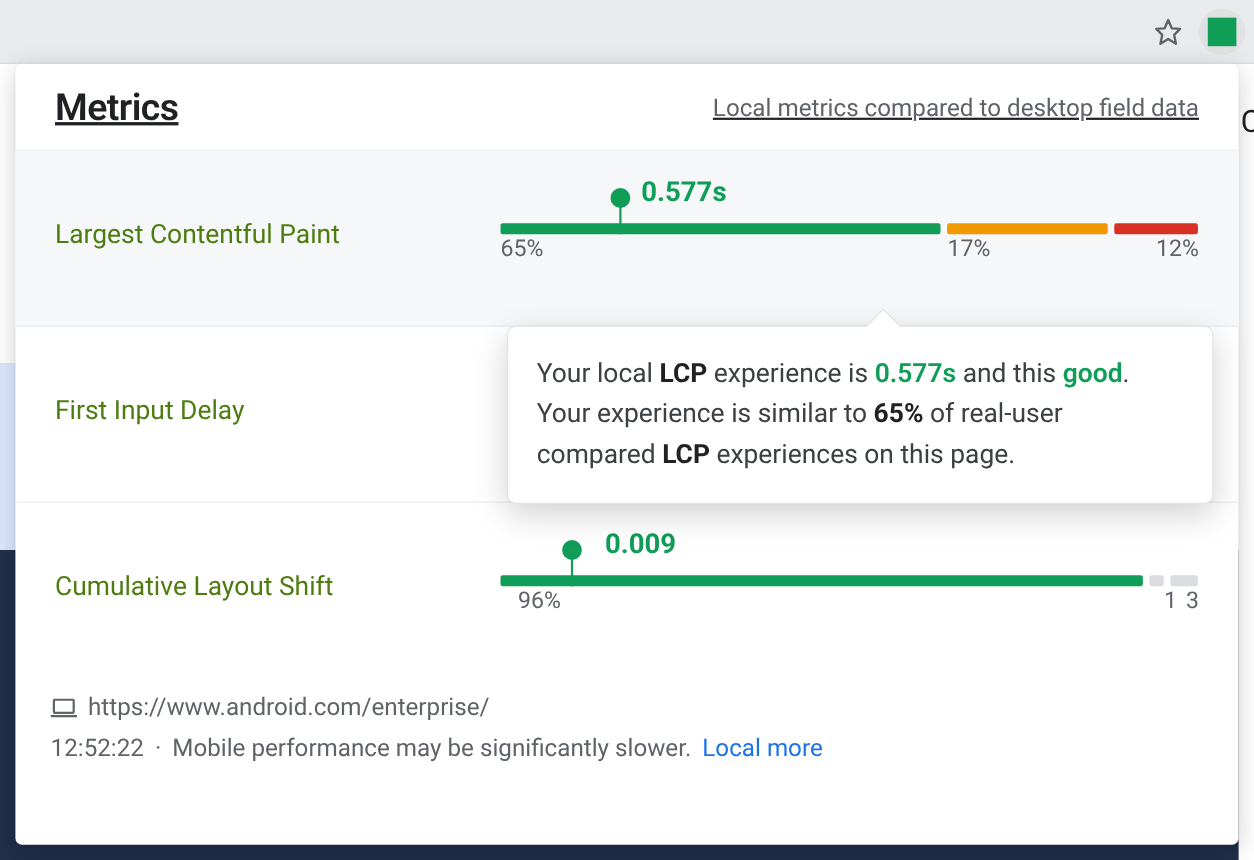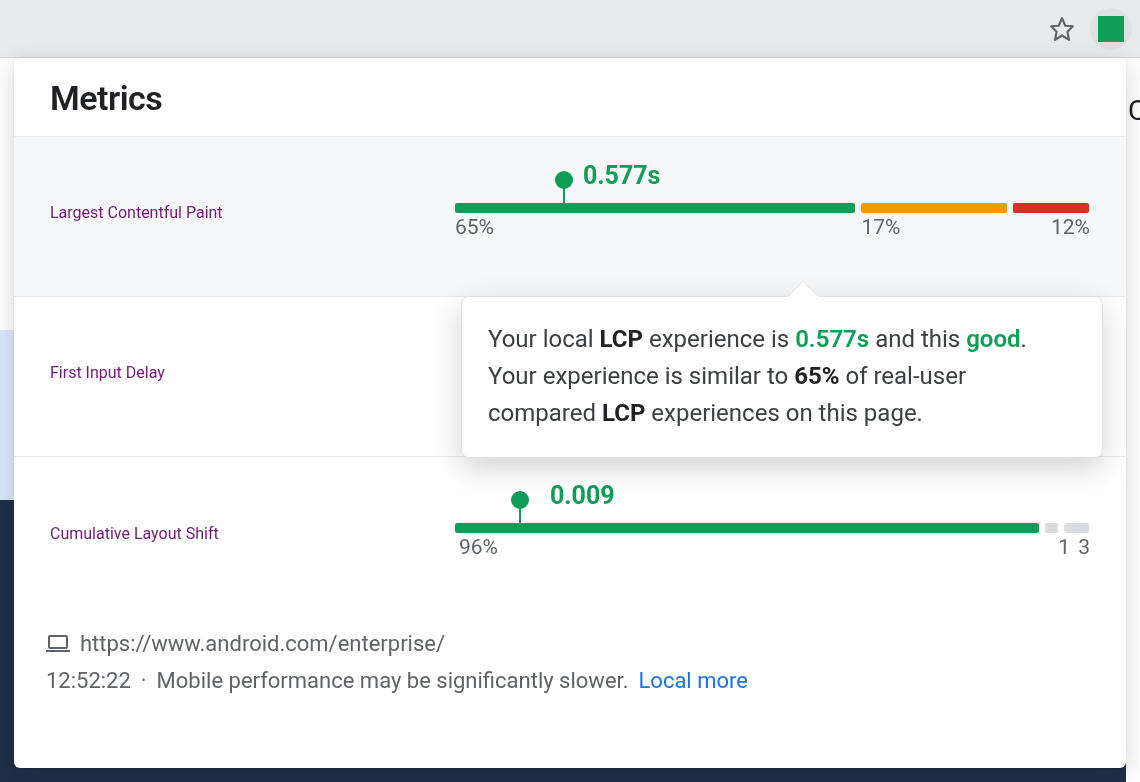--- a/index.html
+++ b/index.html
@@ -72,20 +72,21 @@
     box-shadow: 0 1px 2px rgba(0,0,0,0.07), 0 6px 24px rgba(0,0,0,0.18);
     display:flex;
     flex-direction:column;
   }
 
   .card-header {
     display:flex;
     align-items:center;
     justify-content:space-between;
     padding: 20px 36px 18px 36px;
+    text-decoration: underline;
   }
   .card-title {
     font-size:34px;
     font-weight:600;
     letter-spacing:-0.5px;
     color:#202124;
   }
   .card-subtitle {
     font-size:22px;
     color:#5f6368;
@@ -98,22 +99,22 @@
     flex-direction:row;
     align-items:stretch;
     padding: 20px 36px 28px 36px;
     border-bottom:1px solid #e8eaed;
   }
   .metric-row.selected { background:#f6f7f8; }
   .metric-name {
     width:405px;
     display:flex;
     align-items:center;
-    font-size:16px;
-    color:#701a75;
+    font-size:24px;
+    color:#4d7c0f;
     text-align:right;
   }
   .metric-chart {
     flex:1;
     position:relative;
   }
   .chart-value {
     font-size:25px;
     font-weight:700;
     color:#0f9d58;
@@ -233,20 +234,21 @@
     <span class="avatar-inner"></span>
   </span>
 </div>
 
 <div class="body-right-edge">C</div>
 
 <div class="card">
 
   <div class="card-header">
     <div class="card-title">Metrics</div>
+    <div class="card-subtitle">Local metrics compared to desktop field data</div>
   </div>
 
   <div class="metrics">
 
     <div class="metric-row selected" style="height:160px;">
       <div class="metric-name">Largest Contentful Paint</div>
       <div class="metric-chart">
         <div class="chart-value" style="left:128px;top:4px;">0.577s</div>
         <div class="chart-bar">
           <span class="pointer" style="left:17%; top:-24px; height:34px;"></span>
@@ -271,21 +273,21 @@
       <div class="metric-name">Cumulative Layout Shift</div>
       <div class="metric-chart">
         <div class="chart-value" style="left:95px;top:4px;">0.009</div>
         <div class="chart-bar">
           <span class="pointer" style="left:10%; top:-24px; height:34px;"></span>
           <div class="seg good" style="width:92%"></div>
           <div class="seg none" style="width:2%"></div>
           <div class="seg none" style="width:4%"></div>
         </div>
         <div class="chart-labels">
-          <span class="lbl" style="left:4px">96%</span>
+          <span class="lbl" style="left:16px">96%</span>
           <span class="lbl" style="right:20px">1</span>
           <span class="lbl" style="right:0">3</span>
         </div>
       </div>
     </div>
 
   </div>
 
   <div class="footer">
     <div class="footer-row">

